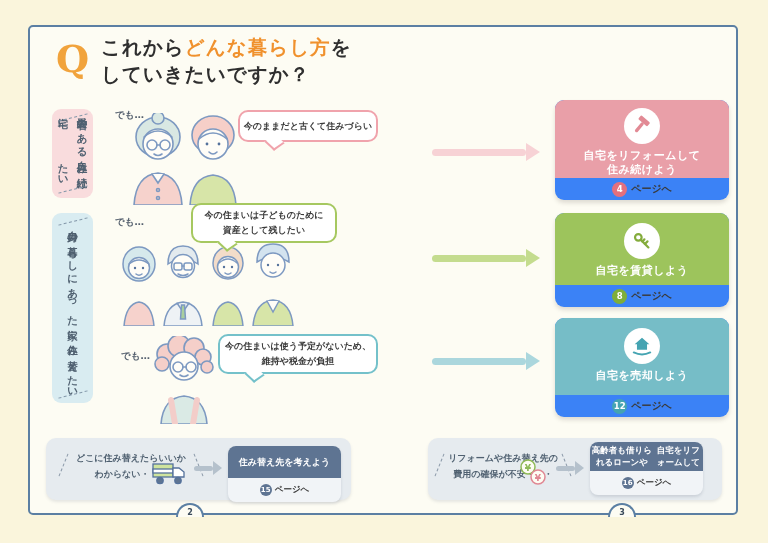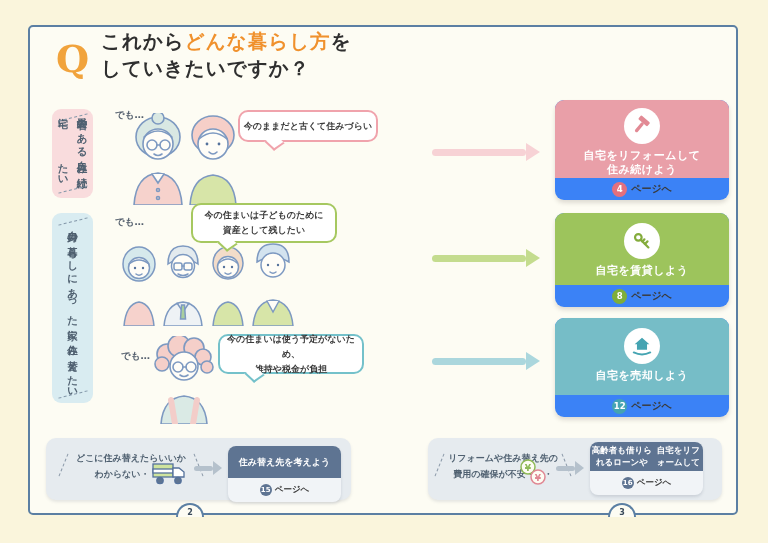--- a/index.html
+++ b/index.html
@@ -23,21 +23,21 @@
     font-size:8px; font-weight:bold; color:#3c4c5c;
   }
   .bump-2 { left:176px; } .bump-3 { left:608px; }
 
   
   .q-mark {
     position:absolute; left:56px; top:40px;
     font-family:"DejaVu Serif","Liberation Serif",serif;
     font-size:38px; font-weight:bold; color:#f1a33c; line-height:1;
   }
-  .title { position:absolute; left:101px; top:28px; font-size:19.5px; font-weight:bold; letter-spacing:1px; line-height:27px; }
+  .title { position:absolute; left:101px; top:34px; font-size:19.5px; font-weight:bold; letter-spacing:1px; line-height:27px; }
   .hl { color:#f0912d; }
 
   
   .cat {
     position:absolute; left:52px; width:41px;
     writing-mode:vertical-rl; text-orientation:mixed;
     display:flex; align-items:center; justify-content:center;
     font-size:10.5px; font-weight:bold; color:#4f6070;
     letter-spacing:1.5px; line-height:19px; border-radius:9px;
   }
@@ -62,21 +62,21 @@
     display:flex; flex-direction:column; align-items:center; justify-content:center;
     font-size:9px; font-weight:bold; color:#3a3a3a; line-height:15px; text-align:center;
   }
   .bubble::after {
     content:''; position:absolute; left:28px; bottom:-9px; width:11px; height:11px;
     background:#fff; border-right:2.5px solid; border-bottom:2.5px solid;
     border-color:inherit; transform:rotate(55deg) skewY(-12deg);
   }
   .bb-pink  { border-color:#f0a3ac; left:238px; top:110px; width:140px; height:32px; }
   .bb-green { border-color:#a6c860; left:191px; top:203px; width:146px; height:40px; }
-  .bb-teal  { border-color:#74c1ca; left:218px; top:334px; width:146px; height:40px; }
+  .bb-teal  { border-color:#74c1ca; left:218px; top:334px; width:160px; height:40px; }
 
   
   .arrow { position:absolute; height:18px; }
   .arrow .bar { position:absolute; left:0; top:5.5px; height:7px; border-radius:3.5px; }
   .arrow .head { position:absolute; right:0; top:0; width:0; height:0; border-top:9px solid transparent; border-bottom:9px solid transparent; }
   .row-arrow { left:432px; width:108px; }
   .row-arrow .bar { width:94px; }
   .row-arrow .head { border-left-width:14px; border-left-style:solid; }
   .ar-1 { top:143px; } .ar-1 .bar{ background:#f7d2d5; } .ar-1 .head{ border-left-color:#f7d2d5; }
   .ar-2 { top:249px; } .ar-2 .bar{ background:#c4dc8e; } .ar-2 .head{ border-left-color:#c4dc8e; }

